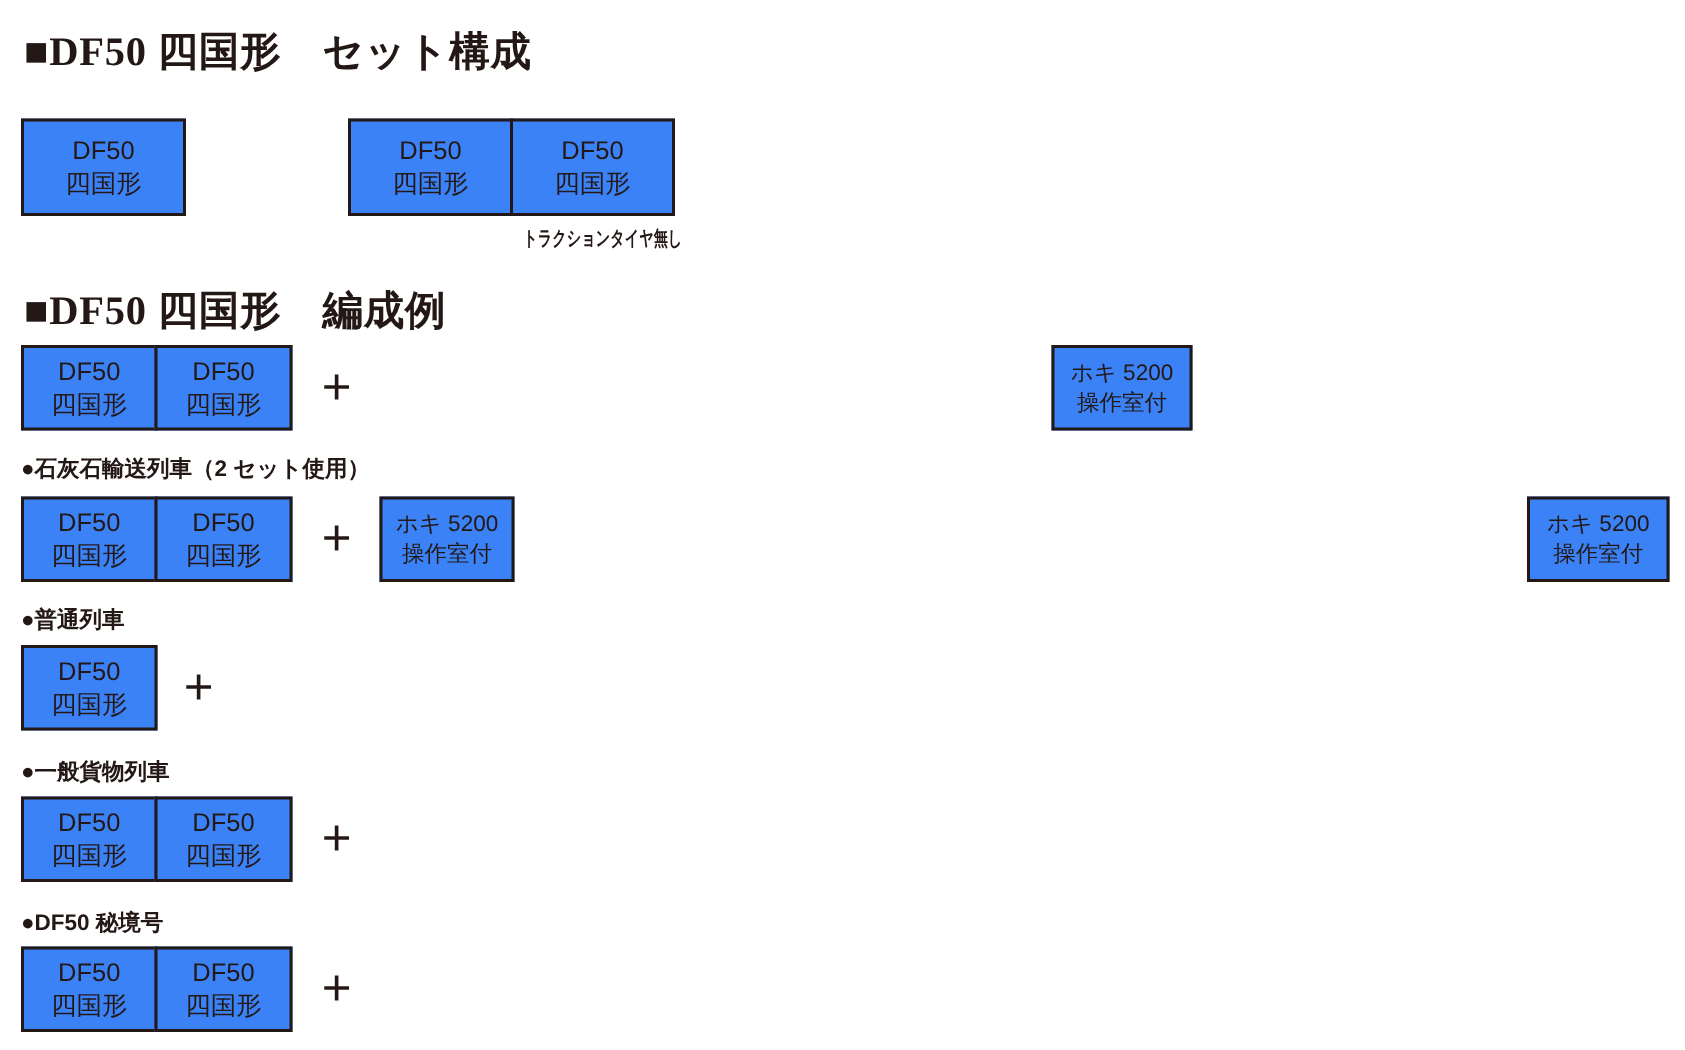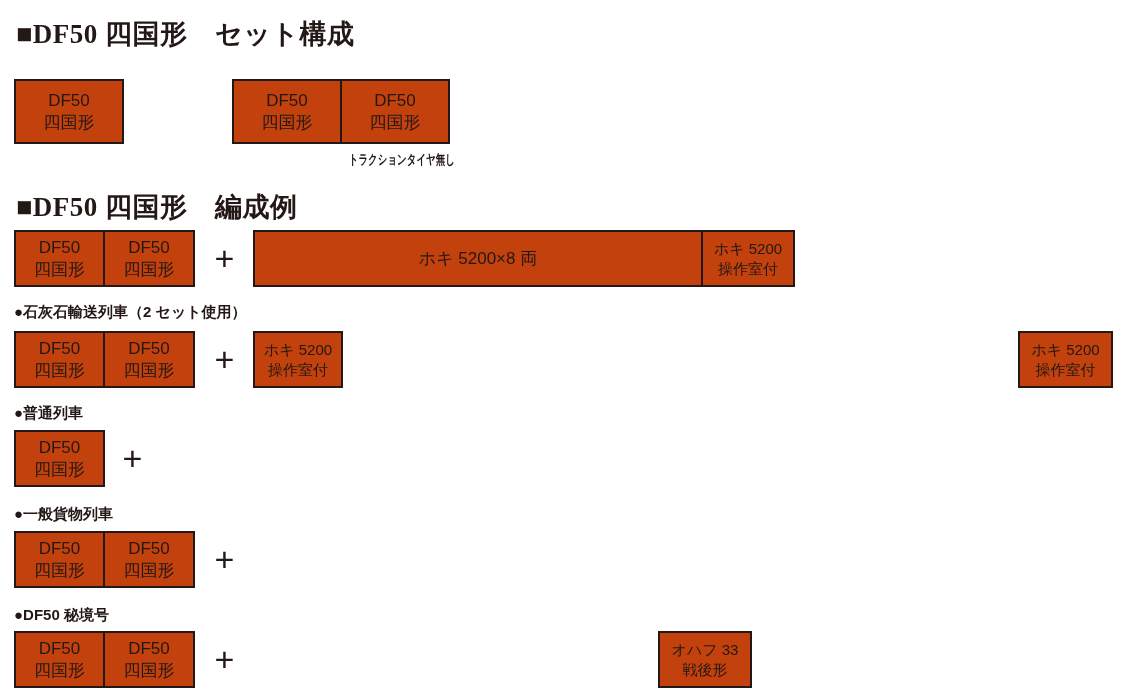--- a/index.html
+++ b/index.html
@@ -10,21 +10,21 @@
   }
   .heading{
     position:absolute;left:12px;margin:4px;font-size:27px;font-weight:700;
     letter-spacing:.5px;white-space:nowrap;font-family:Liberation Serif, serif;
   }
   .label{
     position:absolute;left:14px;margin:0;font-size:15px;font-weight:700;
     white-space:nowrap;
   }
   .box{
-    position:absolute;box-sizing:border-box;border:2px solid #231815;background:#c2410c;
+    position:absolute;box-sizing:border-box;border:2px solid #231815;background:#3b82f6;
     display:flex;flex-direction:column;align-items:center;justify-content:center;
     text-align:center;white-space:nowrap;
   }
   .box.lg{font-size:17px;line-height:22px}
   .box.sm{font-size:15px;line-height:20px}
   .plus{
     position:absolute;display:flex;align-items:center;justify-content:center;
     font-size:34px;font-weight:400;
   }
   .note{position:absolute;text-align:left}
@@ -62,23 +62,20 @@
 
   <div class="box lg" style="left:14px;top:230px;width:91px;height:57px">
     <span>DF50</span>
     <span>四国形</span>
   </div>
   <div class="box lg" style="left:103px;top:230px;width:92px;height:57px">
     <span>DF50</span>
     <span>四国形</span>
   </div>
   <div class="plus" style="left:196px;top:230px;width:57px;height:57px">+</div>
-  <div class="box lg" style="left:253px;top:230px;width:450px;height:57px">
-    <span>ホキ 5200×8 両</span>
-  </div>
   <div class="box sm" style="left:701px;top:230px;width:94px;height:57px">
     <span>ホキ 5200</span>
     <span>操作室付</span>
   </div>
 
   <p class="label" style="top:303px">●石灰石輸送列車（2 セット使用）</p>
   <div class="box lg" style="left:14px;top:331px;width:91px;height:57px">
     <span>DF50</span>
     <span>四国形</span>
   </div>
@@ -117,18 +114,14 @@
   <p class="label" style="top:606px">●DF50 秘境号</p>
   <div class="box lg" style="left:14px;top:631px;width:91px;height:57px">
     <span>DF50</span>
     <span>四国形</span>
   </div>
   <div class="box lg" style="left:103px;top:631px;width:92px;height:57px">
     <span>DF50</span>
     <span>四国形</span>
   </div>
   <div class="plus" style="left:196px;top:631px;width:57px;height:57px">+</div>
-  <div class="box sm" style="left:658px;top:631px;width:94px;height:57px">
-    <span>オハフ 33</span>
-    <span>戦後形</span>
-  </div>
 
 </div>
 
 </body></html>

